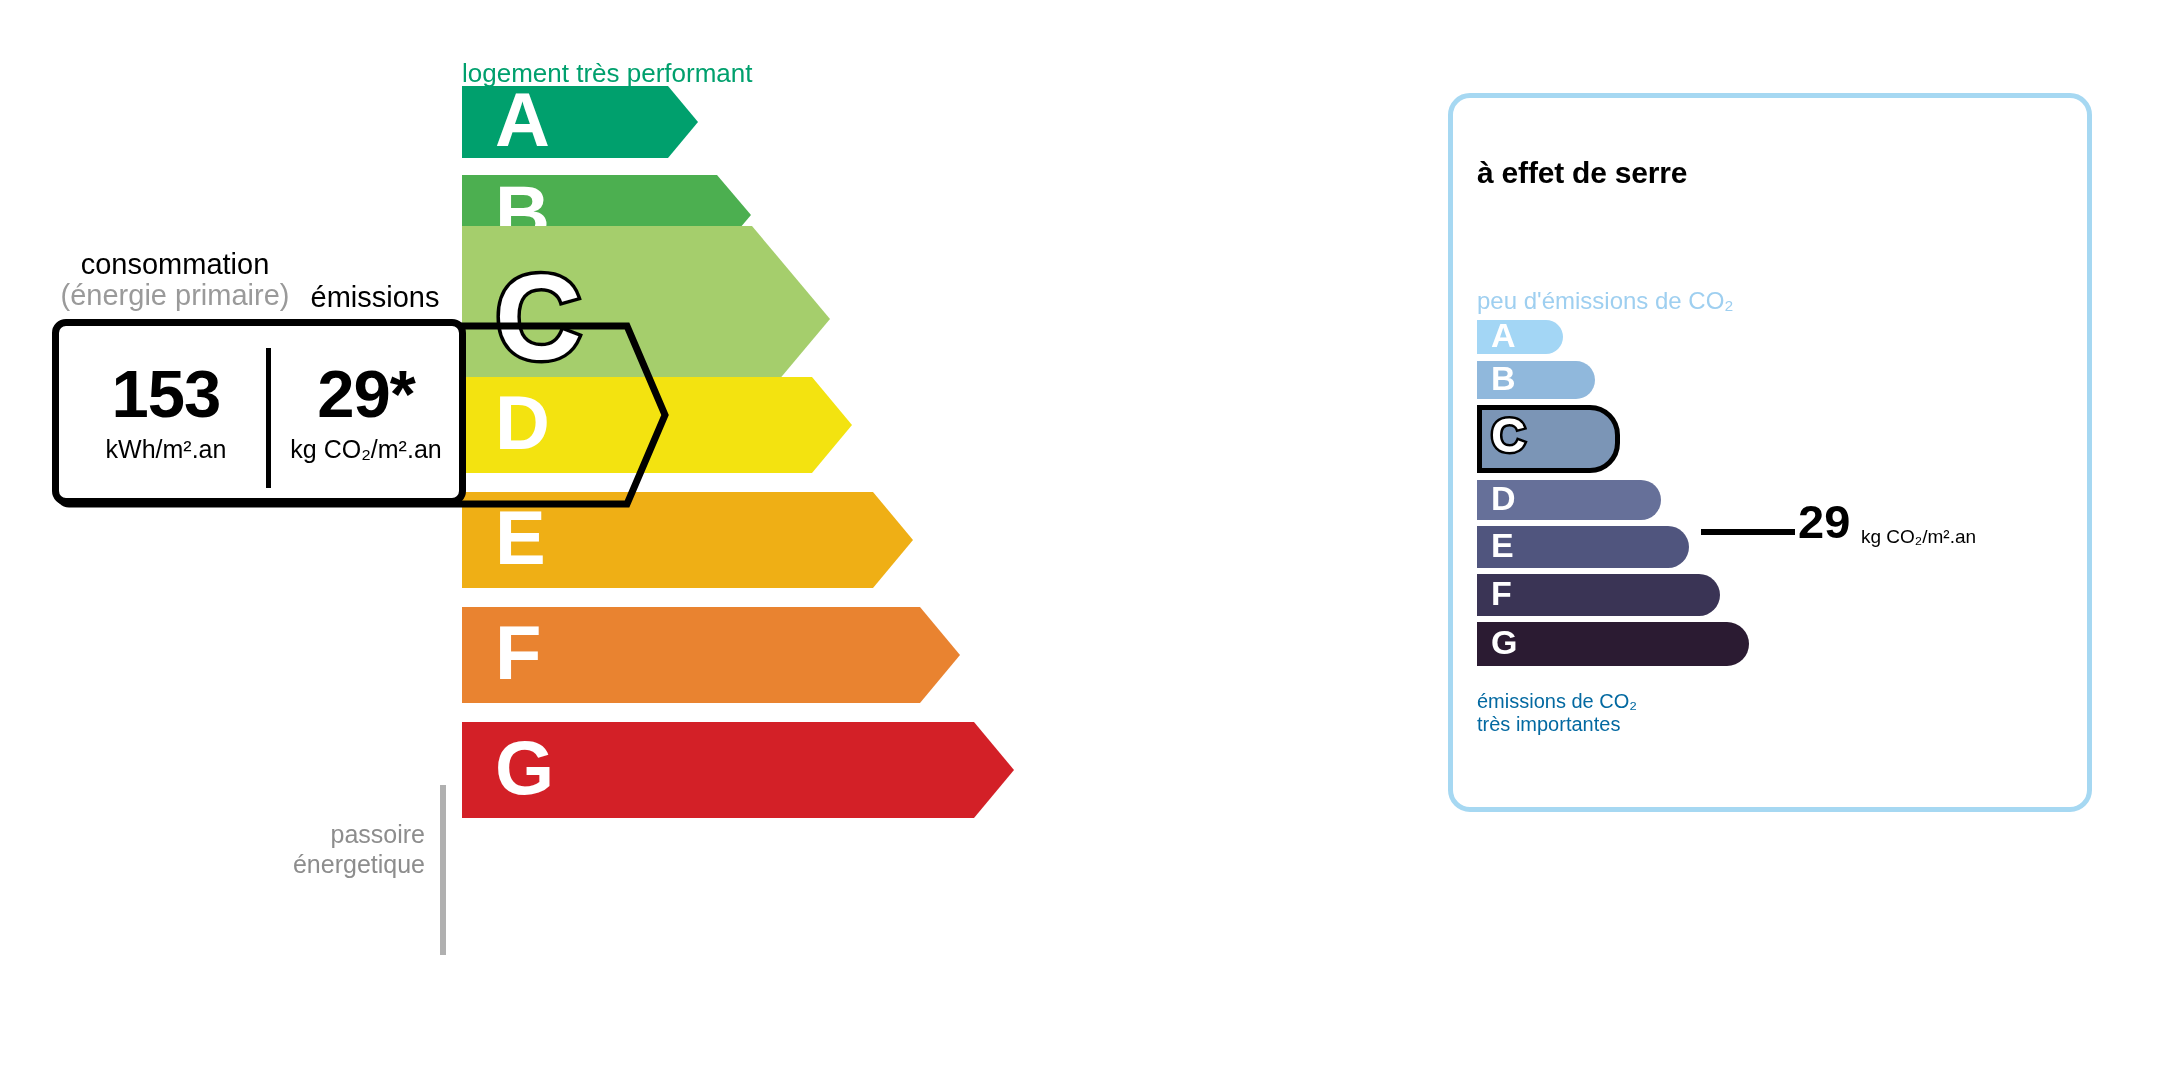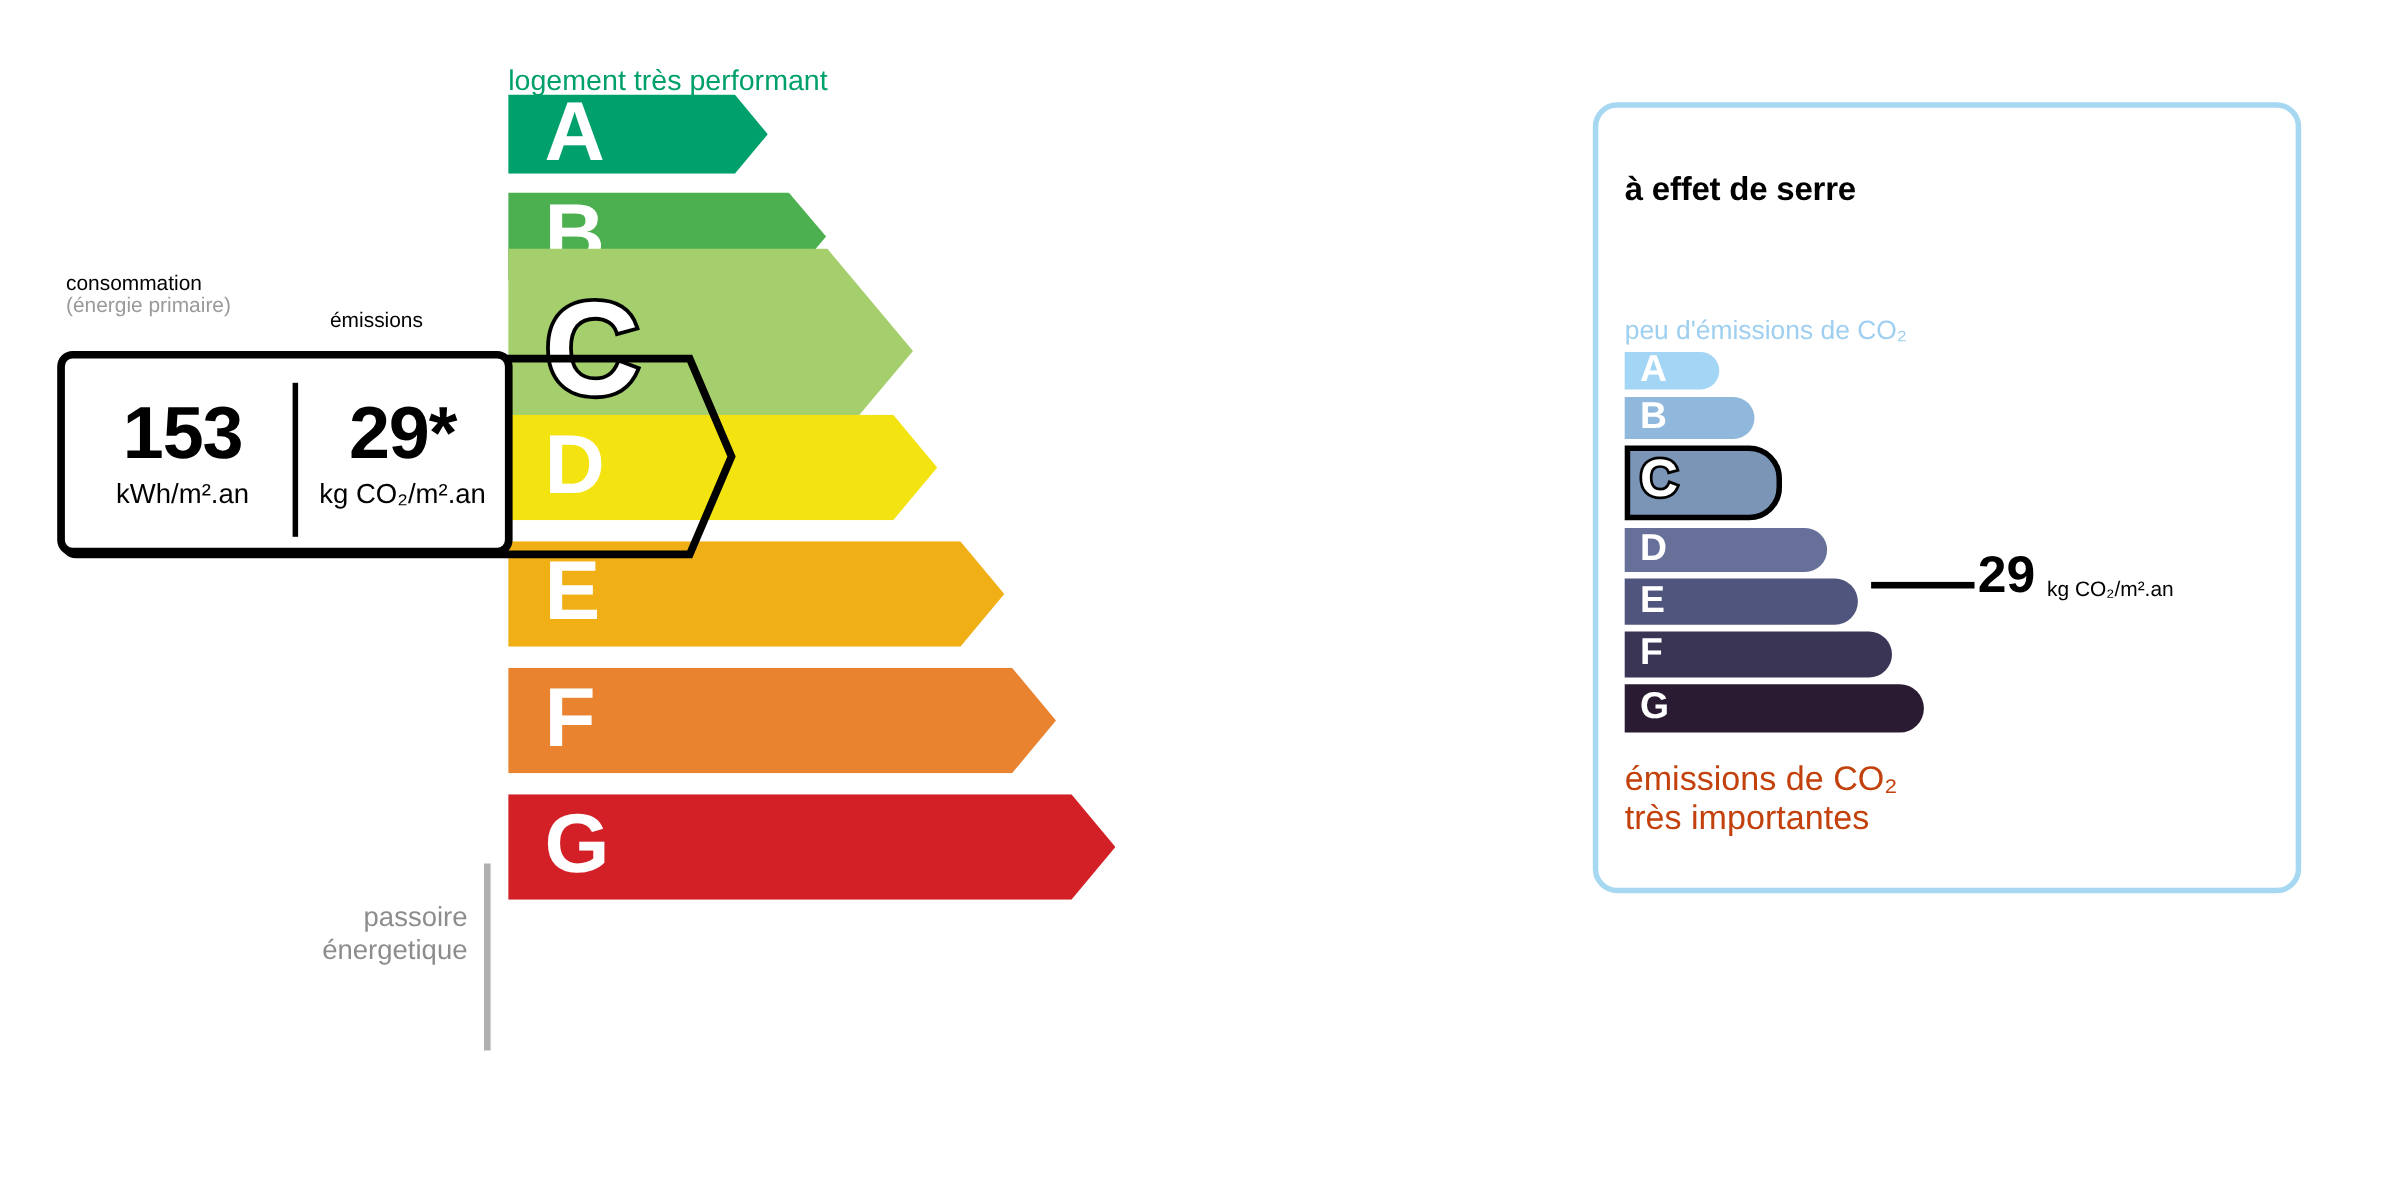--- a/index.html
+++ b/index.html
@@ -33,24 +33,24 @@
     position: absolute;
     left: 462px; top: 955px;
     font-size: 26px;
     color: #D32027;
     white-space: nowrap;
   }
 
   
   .col-label {
     position: absolute;
-    font-size: 19px;
-    color: #000;
-    white-space: nowrap;
-    text-align: left;
+    font-size: 29px;
+    color: #000;
+    white-space: nowrap;
+    text-align: center;
   }
   #label-consommation {
     left: 60px; top: 248px;
     width: 230px;
   }
   #label-consommation .sub {
     display: block;
     color: #9a9a9a;
     margin-top: -2px;
   }
@@ -172,22 +172,22 @@
   #co2-top-caption {
     position: absolute;
     left: 24px; top: 189px;
     font-size: 24px;
     color: #9ecff0;
     white-space: nowrap;
   }
   #co2-bottom-caption {
     position: absolute;
     left: 24px; top: 592px;
-    font-size: 31px;
-    color: #c2410c;
+    font-size: 20px;
+    color: #0369a1;
     line-height: 1.16;
   }
 
   .co2-row {
     position: absolute;
     left: 24px;
   }
   .co2-bar {
     position: absolute;
     left: 0; top: 0;

